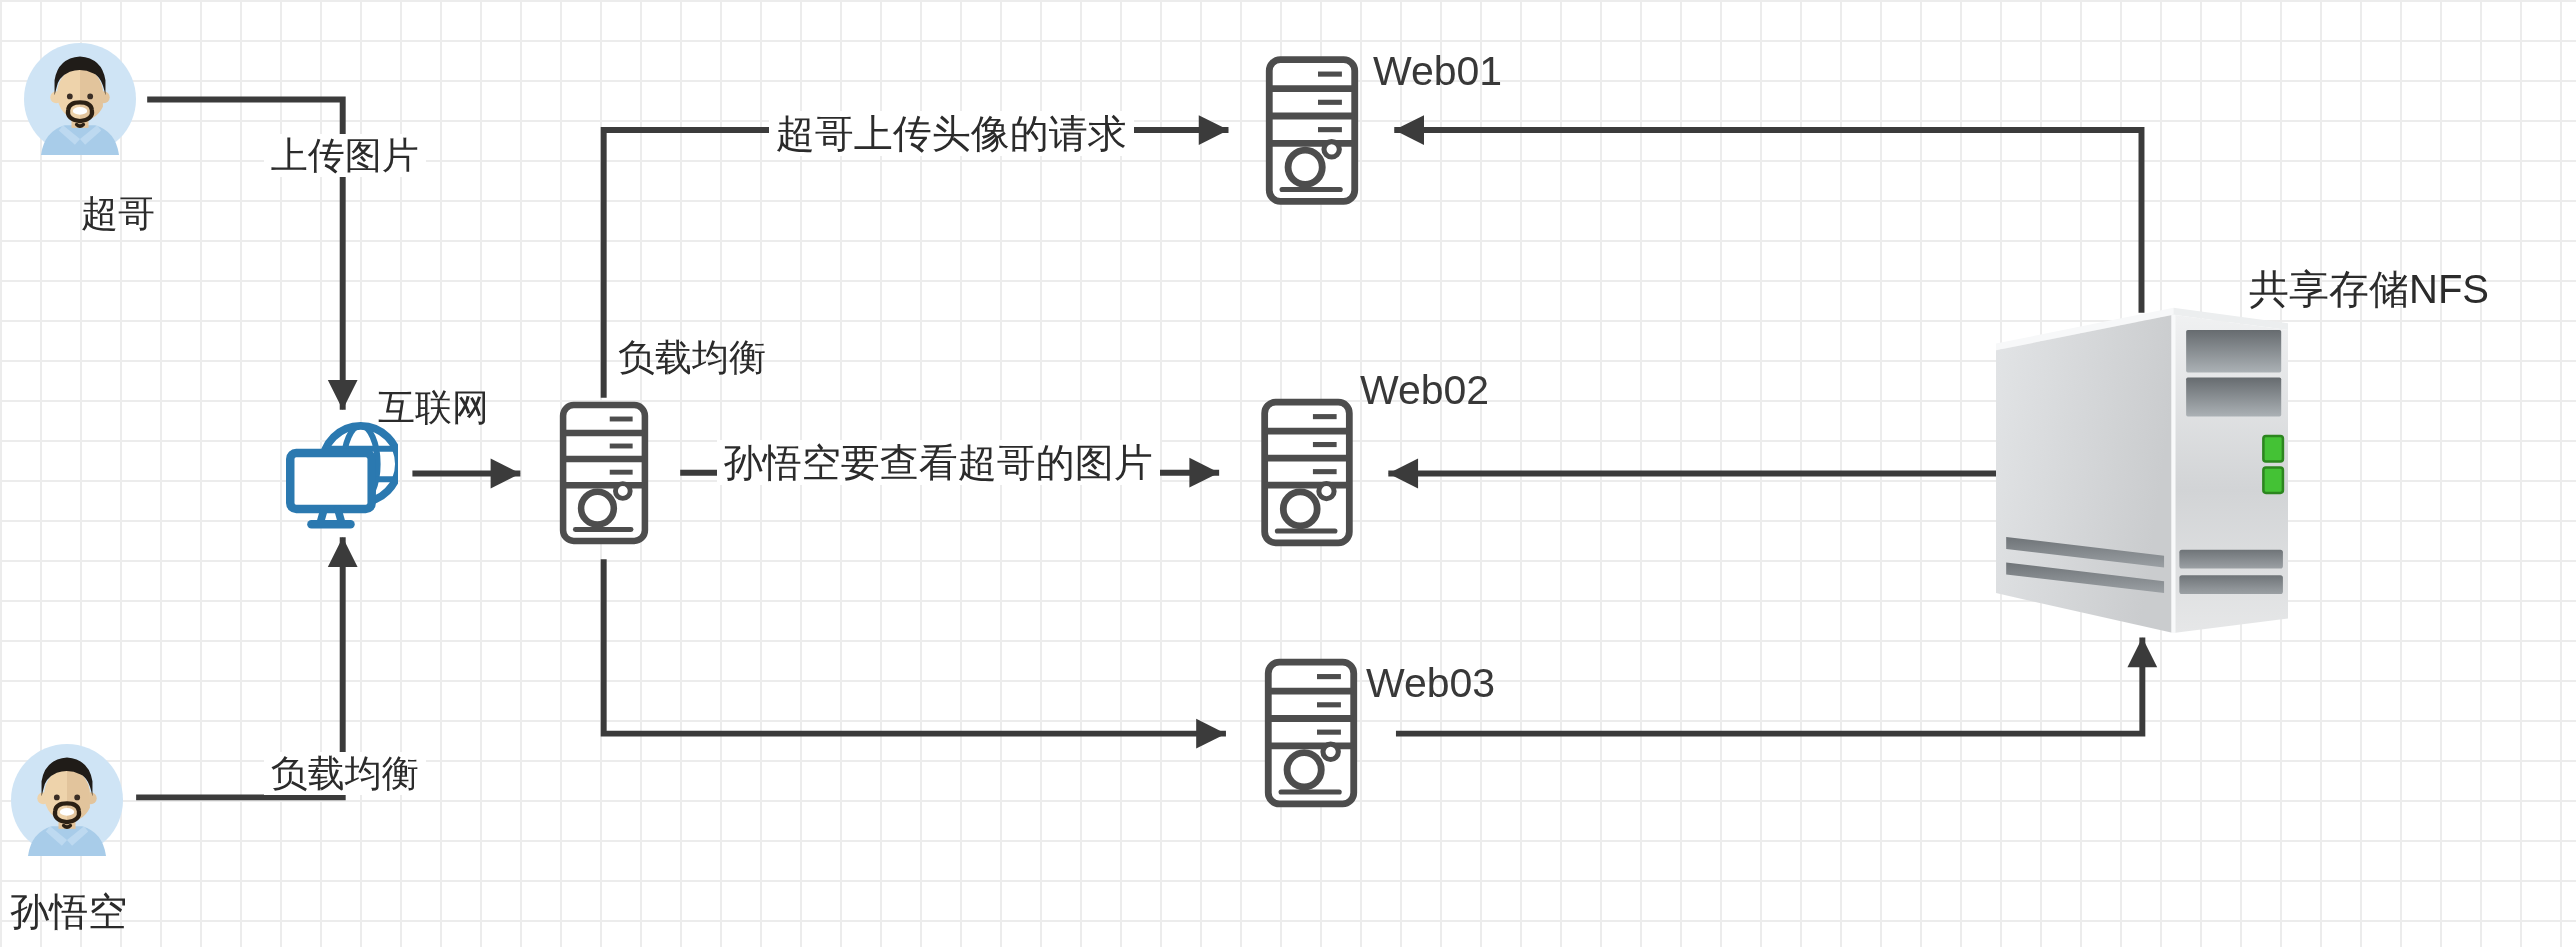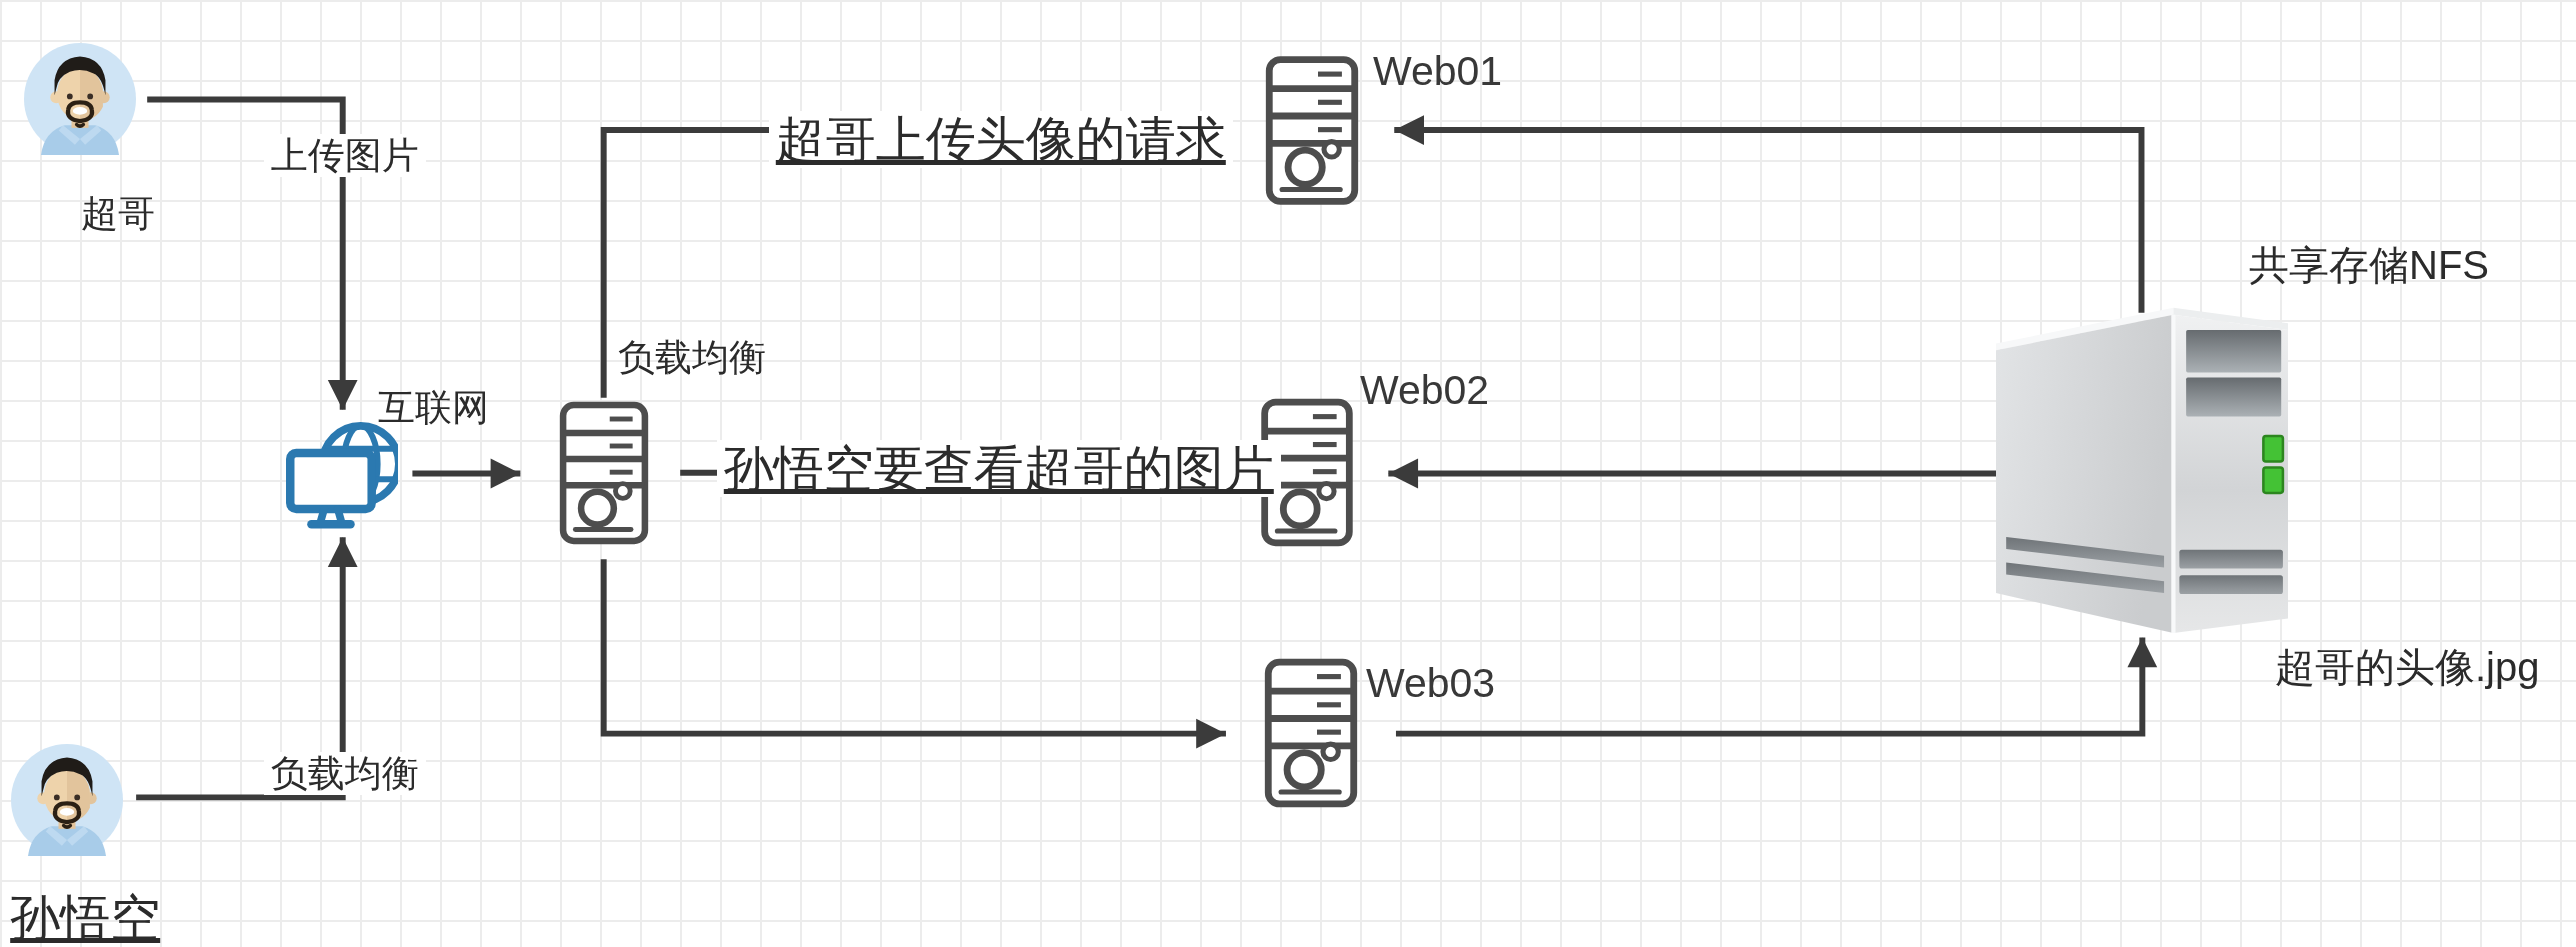--- a/index.html
+++ b/index.html
@@ -24,21 +24,21 @@
     color:#2b2b2b;
     line-height:1.08;
   }
   .edge-lbl{
     background:#ffffff;
     padding:1.7px 6.8px;
     z-index:4;
   }
   .cjk44{font-size:37px;}
   .cjk43{font-size:37px;}
-  .cjk46{font-size:50px;text-decoration:underline;}
+  .cjk46{font-size:39px;}
   .cjk47{font-size:40px;}
   .lat50{font-size:41px;color:#383838;}
 </style>
 </head>
 <body>
 
 <div id="canvas">
 
   <svg id="connectors" width="2576" height="947" viewBox="0 0 3030 1114">
     <defs>
@@ -212,22 +212,21 @@
       <rect x="224" y="30" width="112" height="50" rx="2" fill="url(#gPanel)"></rect>
       <rect x="224" y="86" width="112" height="46" rx="2" fill="url(#gPanel)"></rect>
       <rect x="315" y="155" width="23" height="30" rx="3" fill="#44c235" stroke="#2c861f" stroke-width="3"></rect>
       <rect x="315" y="192" width="23" height="30" rx="3" fill="#44c235" stroke="#2c861f" stroke-width="3"></rect>
       <polygon points="12,274 198,296 198,310 12,288" fill="url(#gVent)"></polygon>
       <polygon points="12,304 198,326 198,340 12,318" fill="url(#gVent)"></polygon>
       <rect x="216" y="289" width="122" height="22" rx="3" fill="url(#gVent)"></rect>
       <rect x="216" y="319" width="122" height="22" rx="3" fill="url(#gVent)"></rect>
     </svg>
   </div>
-  <div class="lbl cjk47" style="left:2249px;top:244px;">共享存储NFS</div>
-  <div class="lbl cjk47" style="left:2275px;top:646px;">超哥的头像.jpg</div>
+  <div class="lbl cjk47" style="left:2249px;top:268px;">共享存储NFS</div>
 
   <div class="lbl edge-lbl cjk44" style="left:264px;top:134px;">上传图片</div>
   <div class="lbl edge-lbl cjk44" style="left:264px;top:752px;">负载均衡</div>
   <div class="lbl edge-lbl cjk46" style="left:769px;top:111px;">超哥上传头像的请求</div>
   <div class="lbl edge-lbl cjk46" style="left:717px;top:440px;">孙悟空要查看超哥的图片</div>
 
 </div>
 
 
 </body></html>

